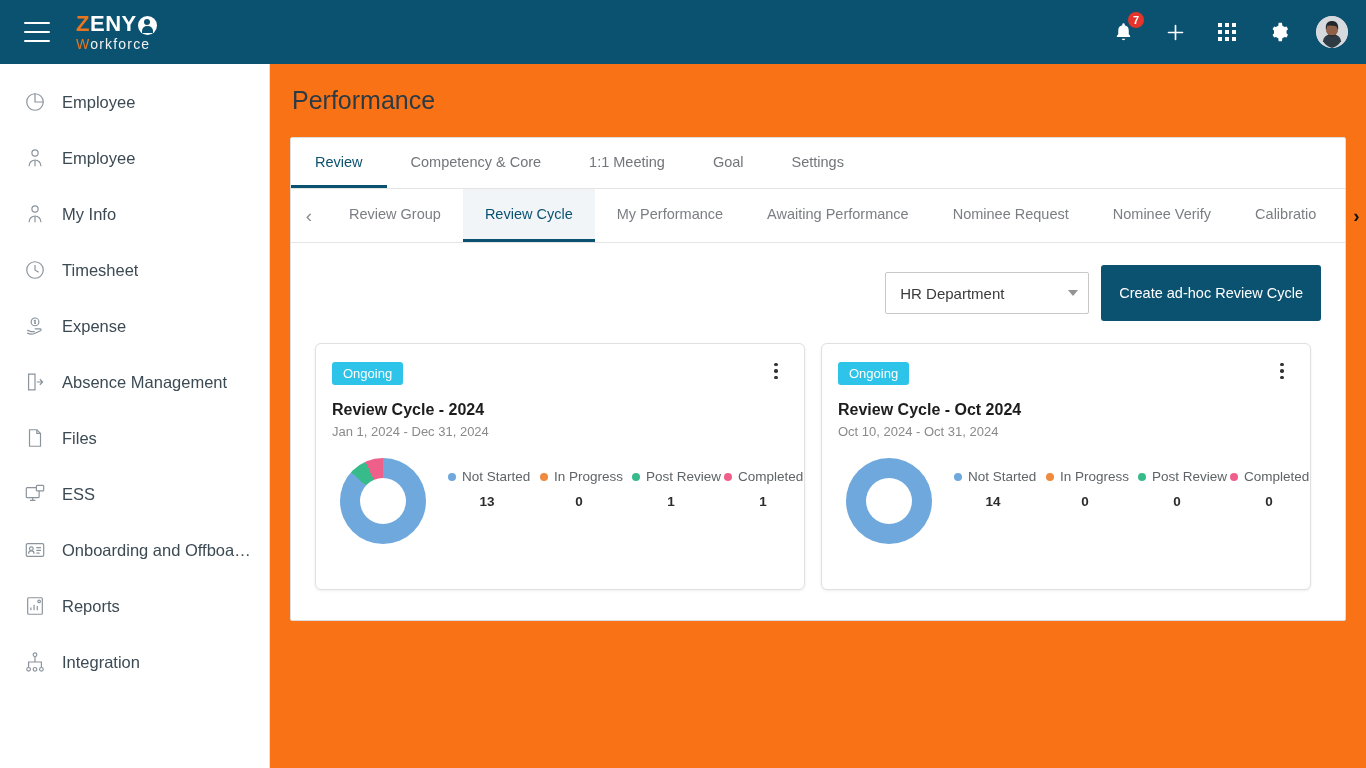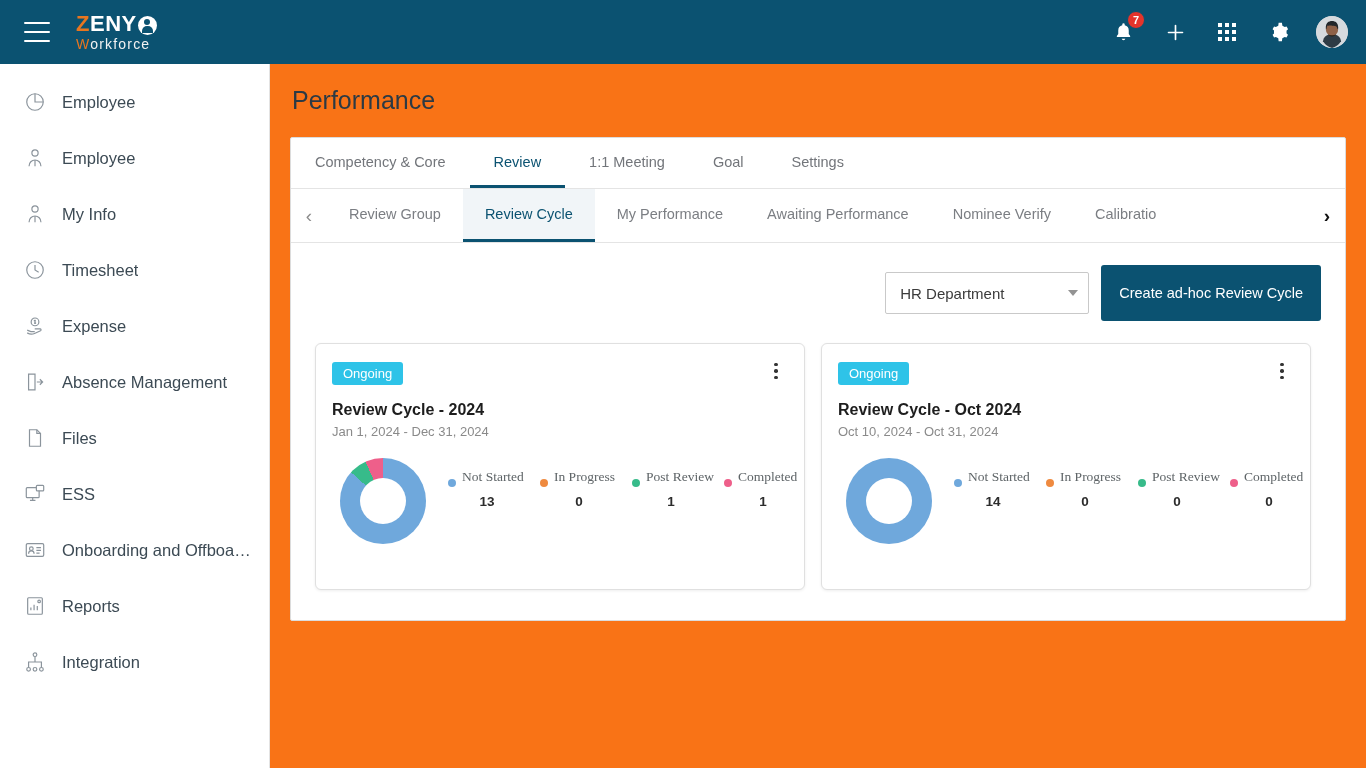--- a/index.html
+++ b/index.html
@@ -183,21 +183,21 @@
 
   .card-stats { display: flex; align-items: flex-start; margin-top: 16px; }
   .donut { width: 86px; height: 86px; border-radius: 50%; flex-shrink: 0; position: relative; margin: 3px 0 0 8px; }
   .donut::after {
     content: ""; position: absolute; left: 50%; top: 50%;
     transform: translate(-50%,-50%);
     width: 46px; height: 46px; border-radius: 50%; background: #fff;
   }
   .legend { display: flex; flex: 1; padding-left: 22px; padding-top: 12px; }
   .leg-item { width: 92px; }
-  .leg-head { display: flex; align-items: flex-end; gap: 6px; font-family: Liberation Serif, serif; }
+  .leg-head { display: flex; align-items: flex-start; gap: 6px; }
   .dot { width: 8px; height: 8px; border-radius: 50%; margin-top: 6px; flex-shrink: 0; }
   .leg-label { font-size: 13.5px; color: #5e6467; line-height: 1.45; }
   .leg-value { font-size: 13.5px; font-weight: bold; color: #2c2c2c; text-align: center; margin-top: 7px; padding-right: 14px; }
 </style>
 </head>
 <body>
 
 <div class="topbar">
   <div class="hamburger">
     <span></span>
@@ -388,25 +388,25 @@
     </div>
 
   </div>
 
   <div class="main">
     <h1 class="page-title">Performance</h1>
 
     <div class="panel">
 
       <div class="tabs-primary">
+        <div class="tab-p active">
+            <span>Review</span>
+          </div>
         <div class="tab-p">
             <span>Competency &amp; Core</span>
-          </div>
-        <div class="tab-p active">
-            <span>Review</span>
           </div>
         <div class="tab-p">
             <span>1:1 Meeting</span>
           </div>
         <div class="tab-p">
             <span>Goal</span>
           </div>
         <div class="tab-p">
             <span>Settings</span>
           </div>
@@ -418,20 +418,23 @@
             <span>Review Group</span>
           </div>
         <div class="tab-s active">
             <span>Review Cycle</span>
           </div>
         <div class="tab-s">
             <span>My Performance</span>
           </div>
         <div class="tab-s">
             <span>Awaiting Performance</span>
+          </div>
+        <div class="tab-s">
+            <span>Nominee Request</span>
           </div>
         <div class="tab-s">
             <span>Nominee Verify</span>
           </div>
         <div class="tab-s">
             <span>Calibratio</span>
           </div>
         <div class="tab-arrow right">›</div>
       </div>
 

